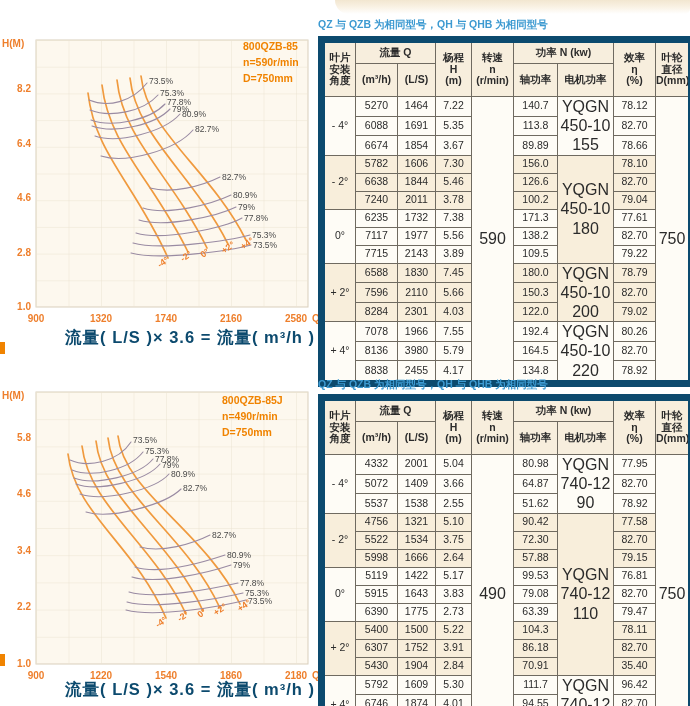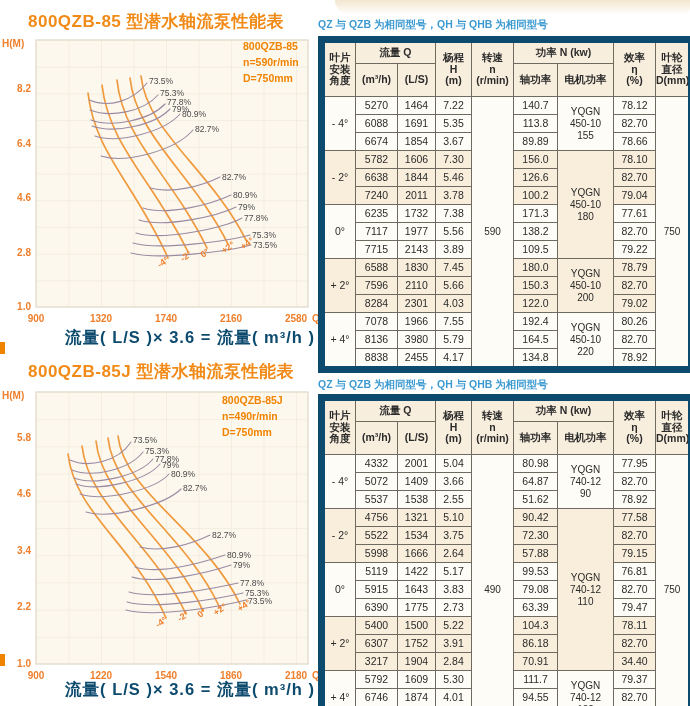--- a/index.html
+++ b/index.html
@@ -12,21 +12,21 @@
   .note{position:absolute;left:318px;width:372px;font-size:10.5px;font-weight:bold;color:#3d9ad1;margin-top:8px;}
   .perf-table{position:absolute;left:318px;width:370px;border-collapse:collapse;table-layout:fixed;
               background:#000000;border:7px solid #0c4a6e;}
   .perf-table th,.perf-table td{border:1px solid #6f6a60;text-align:center;vertical-align:middle;
               padding:0;color:#2b2b2b;white-space:pre-line;overflow:hidden;}
   .perf-table th{background:#f7eedd;font-size:10.5px;font-weight:bold;line-height:1.12;}
   .perf-table td{font-size:10.5px;line-height:1.1;height:17px;background:#fefcf6;}
   .perf-table tr.hr1 th{height:20px;}
   .perf-table tr.hr2 th{height:32px;}
   .perf-table tr.cream td{background:#f8eedb;}
-  .perf-table td.c-span{background:#fefcf6;font-size:10px;line-height:1.2;}
+  .perf-table td.c-span{background:#fefcf6;font-size:16px;line-height:1.2;}
   .chart{position:absolute;left:0;overflow:visible;}
   .plot{fill:#fdf8ee;stroke:#d9cfbc;stroke-width:1;}
   .curve{stroke:#f09a3e;stroke-width:1.7;fill:none;stroke-linecap:round;}
   .contour{stroke:#9a8ba3;stroke-width:1.1;fill:none;stroke-linecap:round;}
   .tick{fill:#ee7f2c;font-size:10px;font-weight:bold;}
   .axlab{fill:#ee7f2c;font-size:10px;font-weight:bold;}
   .info{fill:#f08300;font-size:10.5px;font-weight:bold;}
   .eff{fill:#4a4a4a;font-size:8.5px;}
   .ang{fill:#ee7f2c;font-size:9px;font-weight:bold;}
   .formula{position:absolute;left:20px;width:340px;text-align:center;color:#0c4a6e;
@@ -34,21 +34,20 @@
 </style>
 </head>
 <body>
 
 <div id="page">
 
   <div class="wave" style="left:335px;width:355px;"></div>
   <div class="accent" style="top:342px;"></div>
   <div class="accent" style="top:654px;"></div>
 
-  <div class="sec-title" style="top:10px;">800QZB-85 型潜水轴流泵性能表</div>
   <div class="note" style="top:10px;">QZ 与 QZB 为相同型号，QH 与 QHB 为相同型号</div>
 
   <svg class="chart" style="top:34px;" width="345" height="295">
     <defs>
       <pattern id="grid1" x="36" y="6" width="32.5" height="26.7" patternUnits="userSpaceOnUse">
         <path d="M 32.5 0 L 0 0 0 26.7" fill="none" stroke="#ece3d2" stroke-width="1"></path>
       </pattern>
     </defs>
     <rect class="plot" x="36" y="6" width="272" height="267"></rect>
     <rect x="36" y="6" width="272" height="267" fill="url(#grid1)"></rect>
@@ -280,21 +279,20 @@
       <tr>
           <td>8838</td>
           <td>2455</td>
           <td>4.17</td>
           <td>134.8</td>
           <td>78.92</td>
         </tr>
     </tbody>
   </table>
 
-  <div class="sec-title" style="top:360px;">800QZB-85J 型潜水轴流泵性能表</div>
   <div class="note" style="top:370px;">QZ 与 QZB 为相同型号，QH 与 QHB 为相同型号</div>
 
   <svg class="chart" style="top:386px;" width="345" height="300">
     <defs>
       <pattern id="grid2" x="36" y="6" width="32.5" height="27.2" patternUnits="userSpaceOnUse">
         <path d="M 32.5 0 L 0 0 0 27.2" fill="none" stroke="#ece3d2" stroke-width="1"></path>
       </pattern>
     </defs>
     <rect class="plot" x="36" y="6" width="272" height="272"></rect>
     <rect x="36" y="6" width="272" height="272" fill="url(#grid2)"></rect>
@@ -489,36 +487,36 @@
         <td>78.11</td>
       </tr>
       <tr class="cream">
           <td>6307</td>
           <td>1752</td>
           <td>3.91</td>
           <td>86.18</td>
           <td>82.70</td>
         </tr>
       <tr class="cream">
-          <td>3217</td>
+          <td>5430</td>
           <td>1904</td>
           <td>2.84</td>
           <td>70.91</td>
-          <td>34.40</td>
+          <td>35.40</td>
         </tr>
       <tr>
         <td rowspan="3">+ 4°</td>
         <td>5792</td>
         <td>1609</td>
         <td>5.30</td>
         <td>111.7</td>
         <td class="c-span" rowspan="3">YQGN
 740-12
 132</td>
-        <td>79.37</td>
+        <td>96.42</td>
       </tr>
       <tr>
           <td>6746</td>
           <td>1874</td>
           <td>4.01</td>
           <td>94.55</td>
           <td>82.70</td>
         </tr>
       <tr>
           <td>7304</td>

